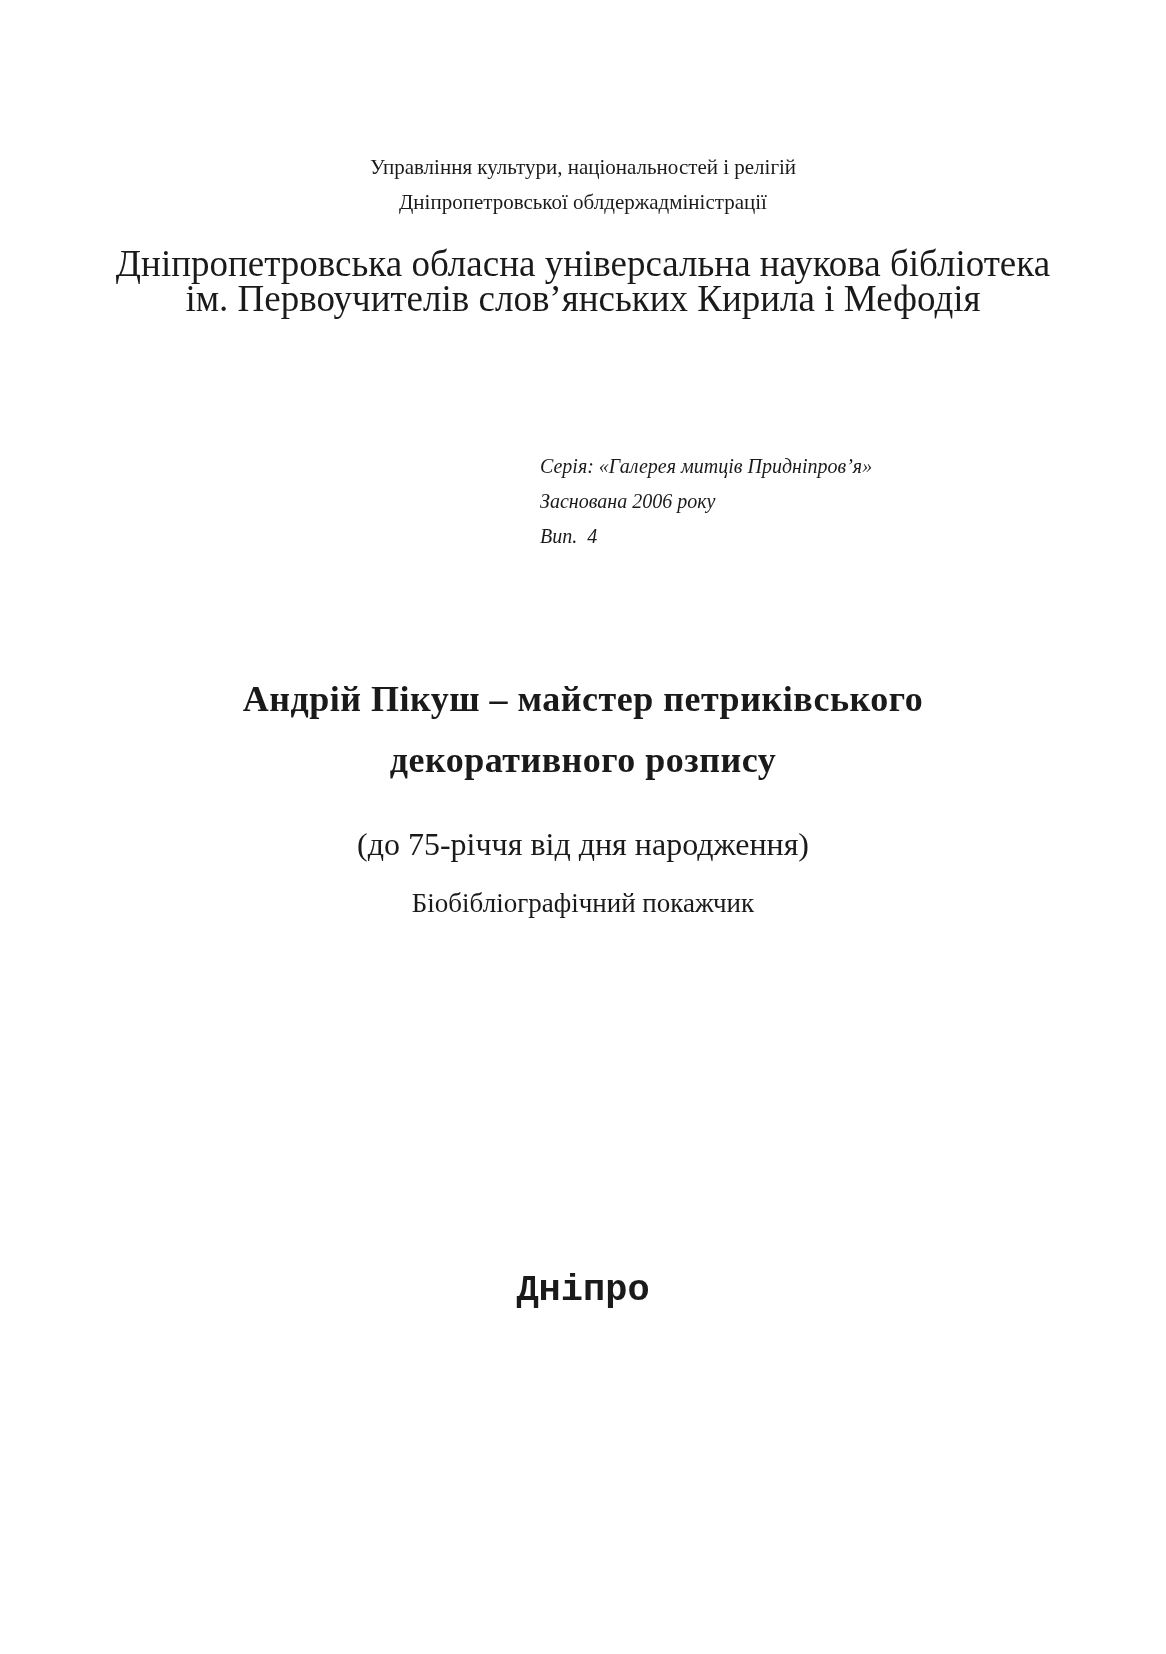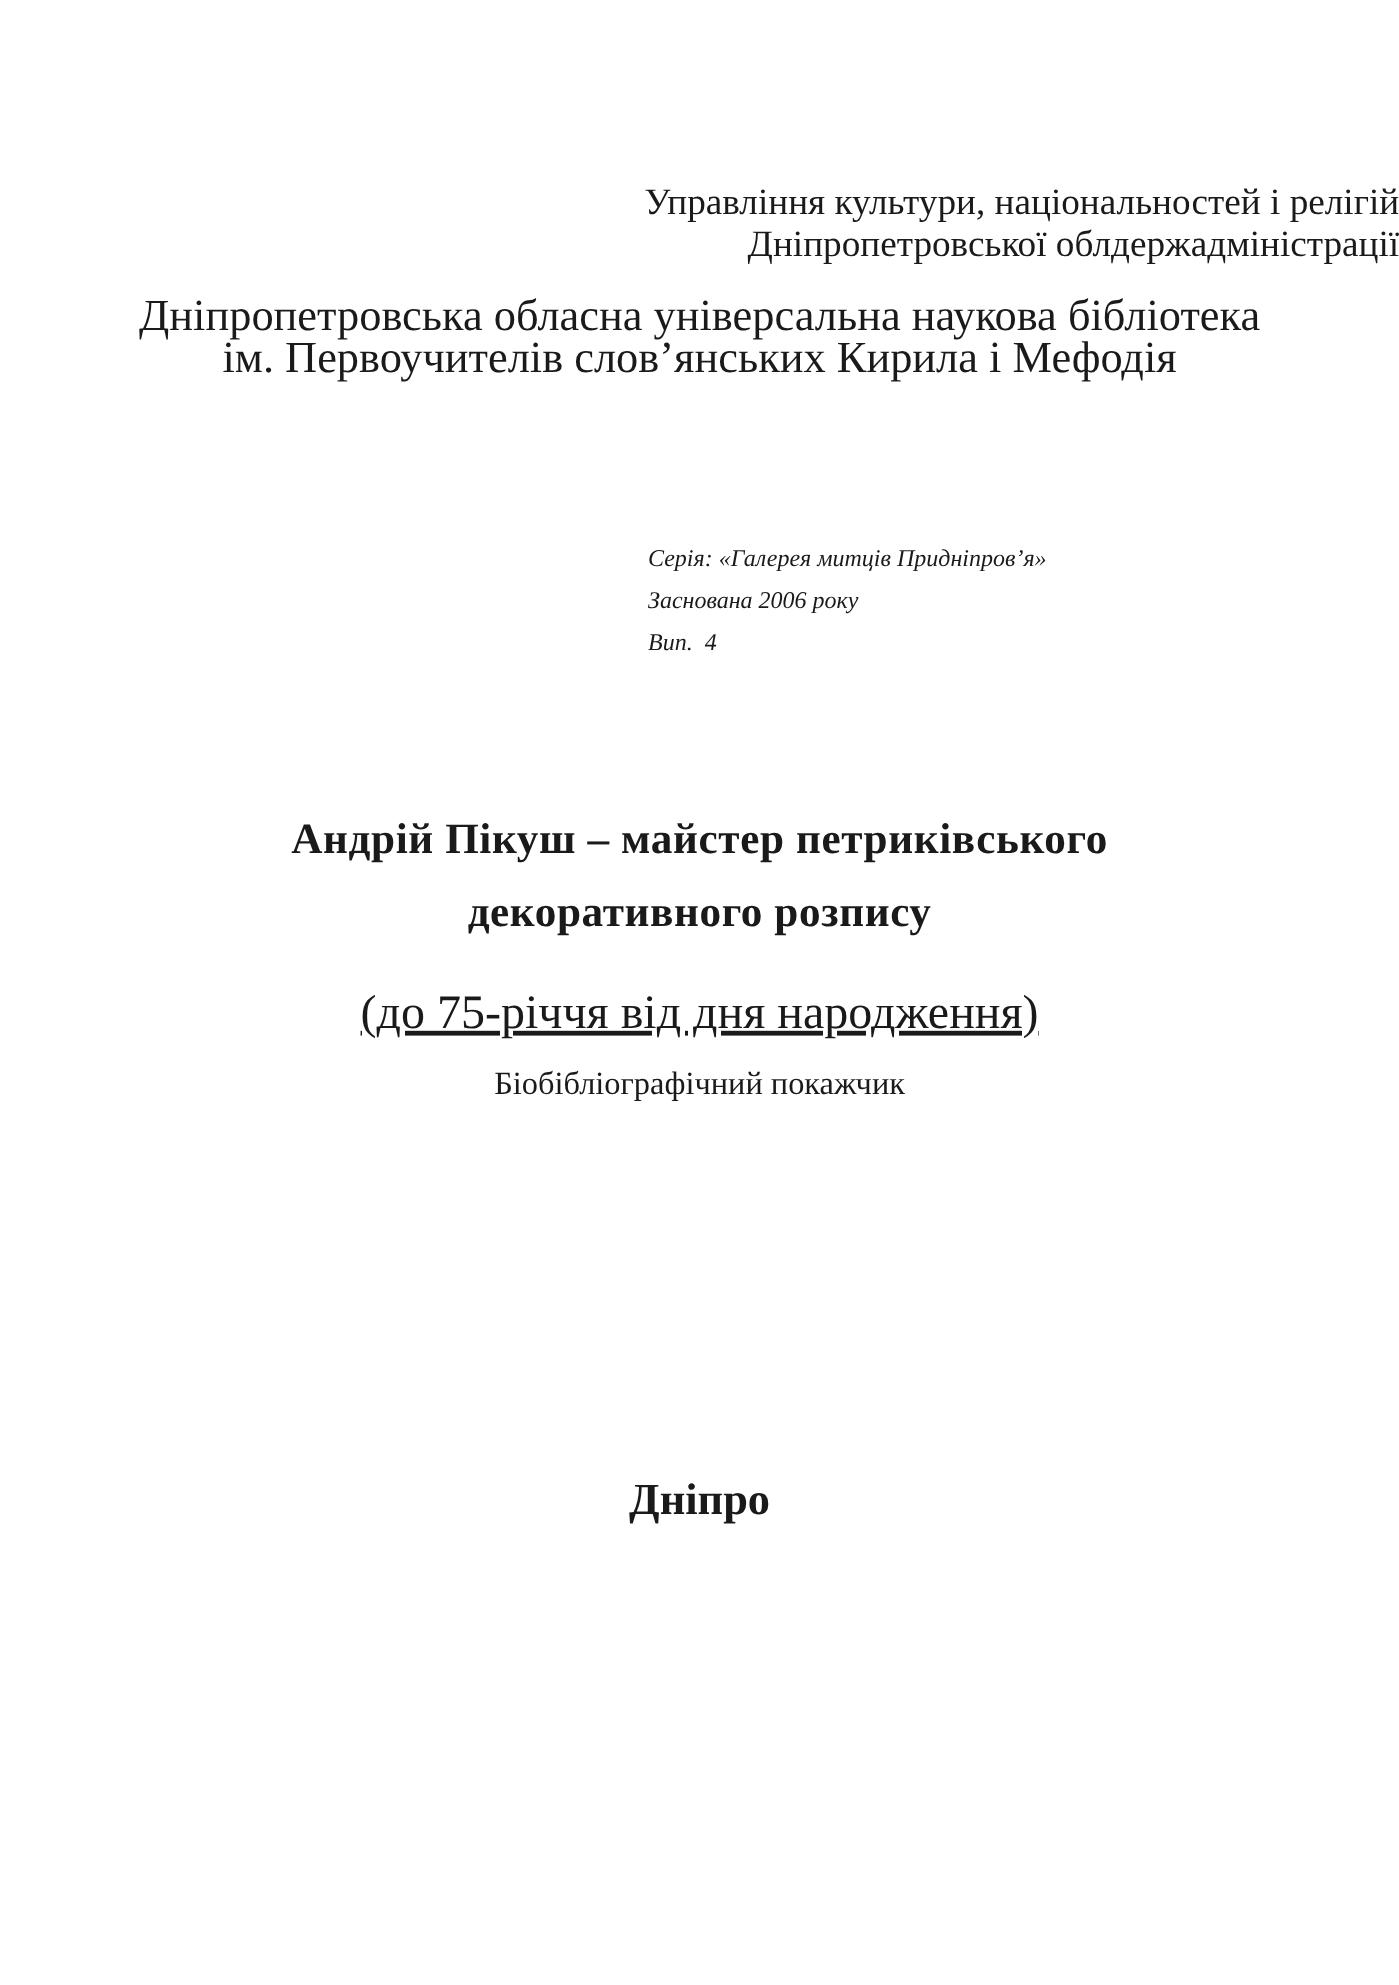--- a/index.html
+++ b/index.html
@@ -19,23 +19,22 @@
     overflow: hidden;
   }
   .centered-block {
     position: absolute;
     left: 0;
     right: 0;
     text-align: center;
   }
   .org-block {
     top: 150px;
-    font-size: 31px;
+    font-size: 21px;
     line-height: 35px;
-    text-align: right;
   }
   .library-block {
     top: 246px;
     font-size: 37px;
     line-height: 35px;
   }
   .series-block {
     position: absolute;
     top: 449px;
     left: 540px;
@@ -46,34 +45,34 @@
   }
   .title-block {
     top: 669px;
     font-size: 36px;
     font-weight: bold;
     line-height: 61px;
     letter-spacing: 0.5px;
   }
   .subtitle-line {
     top: 822px;
-    font-size: 40px;
+    font-size: 32px;
     line-height: 44px;
-    text-decoration: underline;
   }
   .pubtype-line {
     top: 880px;
     font-size: 27px;
     line-height: 46px;
   }
   .imprint-block {
-    top: 1230px;
+    top: 1270px;
     font-size: 37px;
     font-weight: bold;
     line-height: 41px;
+    font-family: Liberation Mono, monospace;
   }
 </style>
 </head>
 <body>
 
 <div class="page">
 
   <div class="centered-block org-block">
     <div>Управління культури, національностей і релігій</div>
     <div>Дніпропетровської облдержадміністрації</div>

